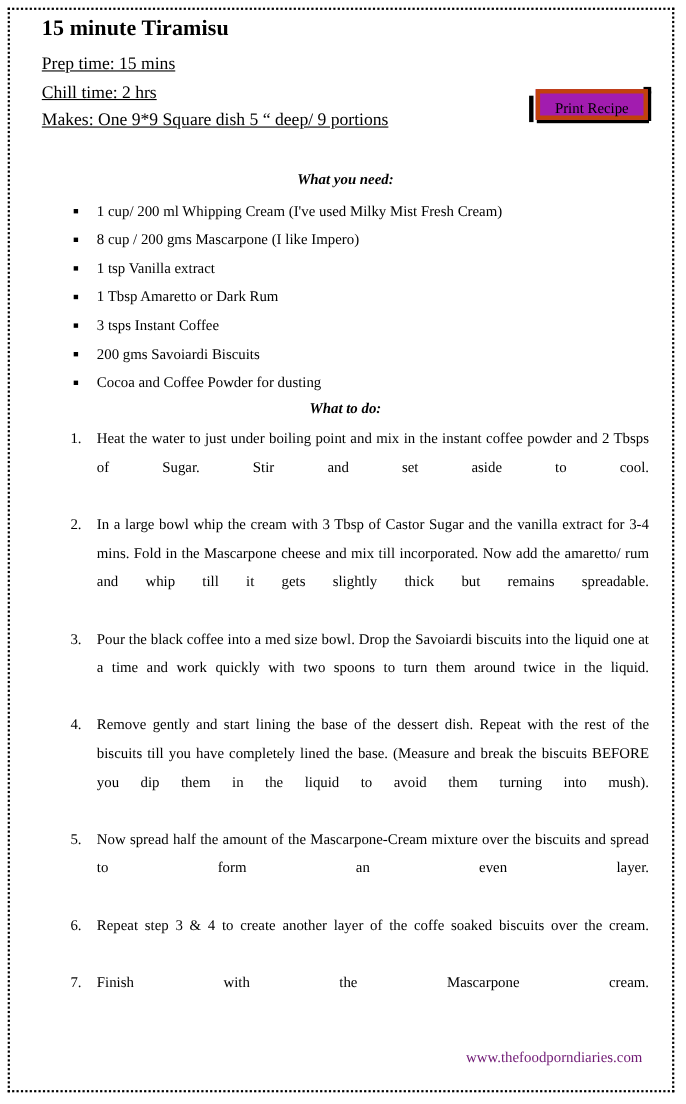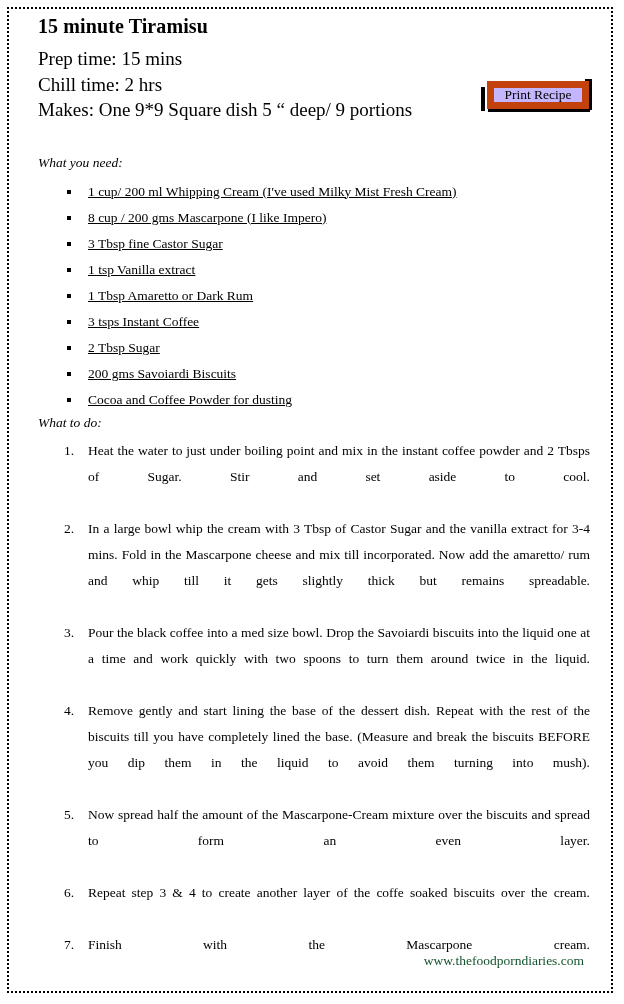--- a/index.html
+++ b/index.html
@@ -45,45 +45,46 @@
     line-height: 24px;
     letter-spacing: 0.1px;
     margin: 0 0 8px 0;
   }
 
   
   .meta-row {
     position: relative;
   }
   .meta-line {
-    font-size: 19px;
+    font-size: 16px;
     line-height: 25.5px;
     white-space: nowrap;
+    text-decoration: underline;
   }
 
   
   #print-recipe-button {
     position: absolute;
     right: -2px;
     top: 33px;
     width: 112px;
     height: 34px;
     cursor: pointer;
   }
   #print-recipe-button .pr-inner {
     position: absolute;
     left: 7px;
     top: 2px;
     right: 3px;
     bottom: 4px;
-    background: #c4b5fd;
-    border: 7px solid #c2410c;
+    background: #a21caf;
+    border: 4px solid #c2410c;
     box-sizing: border-box;
     display: flex;
-    align-items: flex-start;
+    align-items: flex-end;
     justify-content: center;
   }
   
   #print-recipe-button .pr-left-bar {
     position: absolute;
     left: 1px;
     top: 8px;
     width: 4px;
     height: 24px;
     background: #000000;
@@ -118,33 +119,33 @@
   #print-recipe-label {
     font-size: 13.5px;
     line-height: 1;
     position: relative;
     z-index: 2;
   }
 
   
   .section-heading {
     font-size: 13.5px;
-    font-weight: normal;
+    font-weight: bold;
     font-style: italic;
     line-height: 20px;
+    text-align: center;
   }
   #ingredients-heading { margin-top: 30px; margin-bottom: 6px; }
   #steps-heading { margin-bottom: 5px; }
 
   
   #ingredients-list {
     list-style: none;
     margin: 0;
     padding: 0;
-    text-decoration: underline;
   }
   #ingredients-list li {
     position: relative;
     padding-left: 50px;
     font-size: 13.5px;
     line-height: 26px;
     white-space: nowrap;
   }
   #ingredients-list li .bullet-square-icon {
     position: absolute;
@@ -224,25 +225,23 @@
         <span id="print-recipe-label">Print Recipe</span>
       </div>
     </div>
   </div>
 
   <div id="ingredients-heading" class="section-heading">What you need:</div>
 
   <ul id="ingredients-list">
       <li><span class="bullet-square-icon"></span><span>1 cup/ 200 ml Whipping Cream (I've used Milky Mist Fresh Cream)</span></li>
       <li><span class="bullet-square-icon"></span><span>8 cup / 200 gms Mascarpone (I like Impero)</span></li>
-      <li><span class="bullet-square-icon"></span><span>3 Tbsp fine Castor Sugar</span></li>
       <li><span class="bullet-square-icon"></span><span>1 tsp Vanilla extract</span></li>
       <li><span class="bullet-square-icon"></span><span>1 Tbsp Amaretto or Dark Rum</span></li>
       <li><span class="bullet-square-icon"></span><span>3 tsps Instant Coffee</span></li>
-      <li><span class="bullet-square-icon"></span><span>2 Tbsp Sugar</span></li>
       <li><span class="bullet-square-icon"></span><span>200 gms Savoiardi Biscuits</span></li>
       <li><span class="bullet-square-icon"></span><span>Cocoa and Coffee Powder for dusting</span></li>
     </ul>
 
   <div id="steps-heading" class="section-heading">What to do:</div>
 
   <ol id="steps-list">
       <li>
         <span class="step-number">1.</span>
         <span class="step-text">Heat the water to just under boiling point and mix in the instant coffee powder and 2 Tbsps of Sugar. Stir and set aside to cool.</span>
@@ -268,13 +267,13 @@
         <span class="step-text">Repeat step 3 &amp; 4 to create another layer of the coffe soaked biscuits over the cream.</span>
       </li>
       <li>
         <span class="step-number">7.</span>
         <span class="step-text">Finish with the Mascarpone cream.</span>
       </li>
     </ol>
 
 </div>
 
-<a id="footer-url" href="#" style="color: #14532d;">www.thefoodporndiaries.com</a>
+<a id="footer-url" href="#" style="color: #701a75;">www.thefoodporndiaries.com</a>
 
 </body></html>

